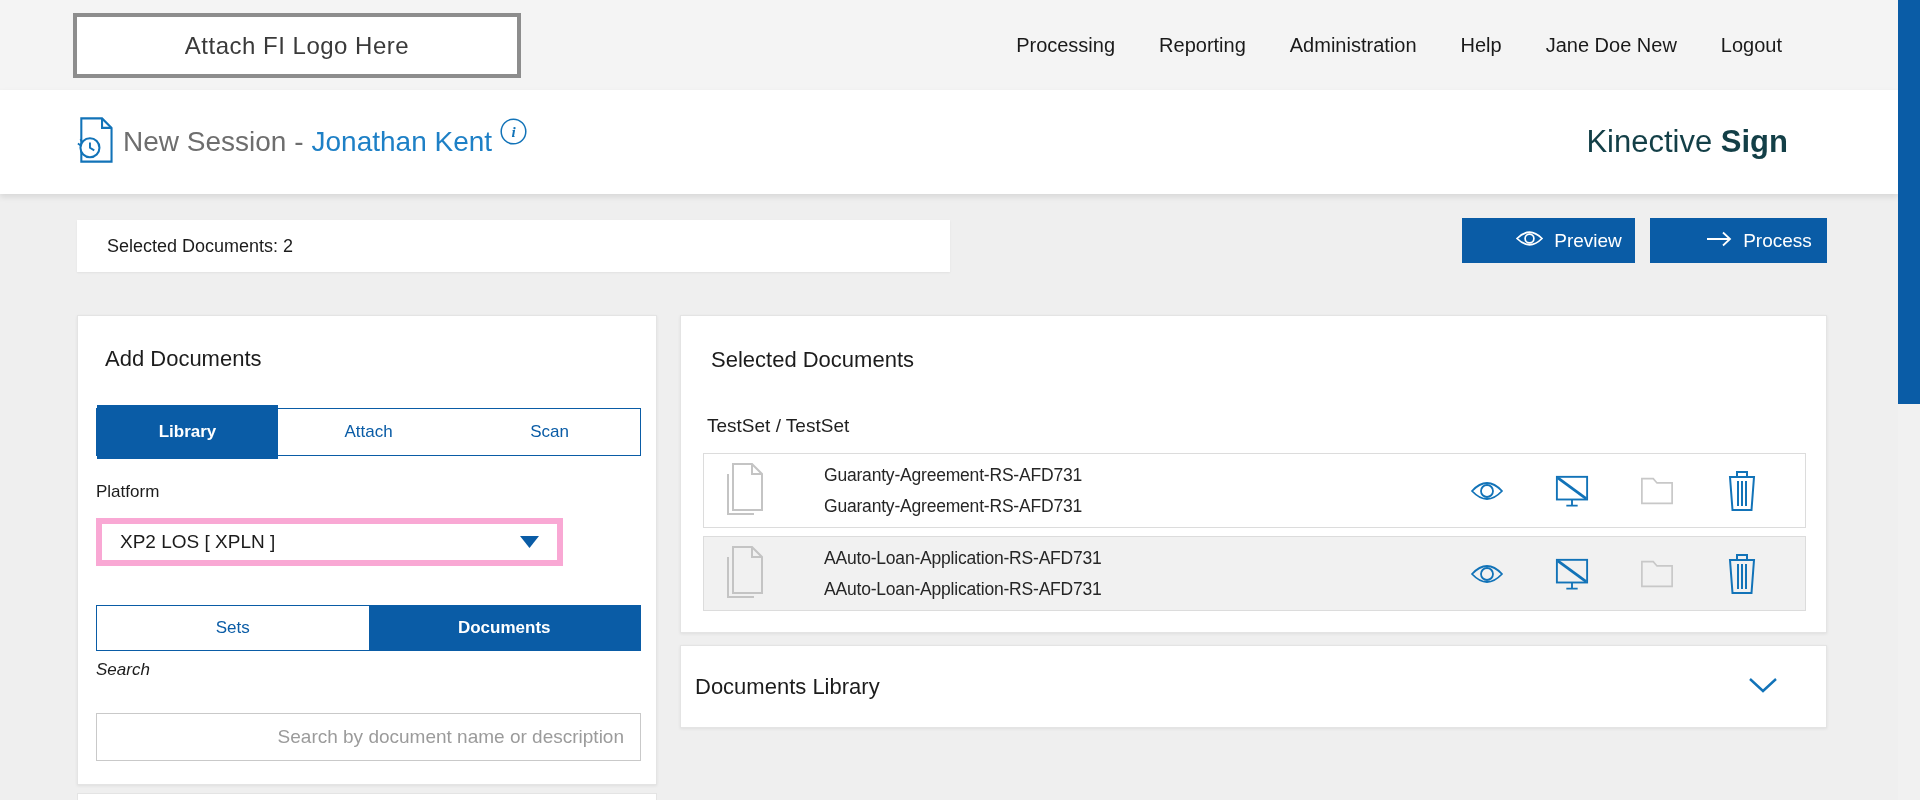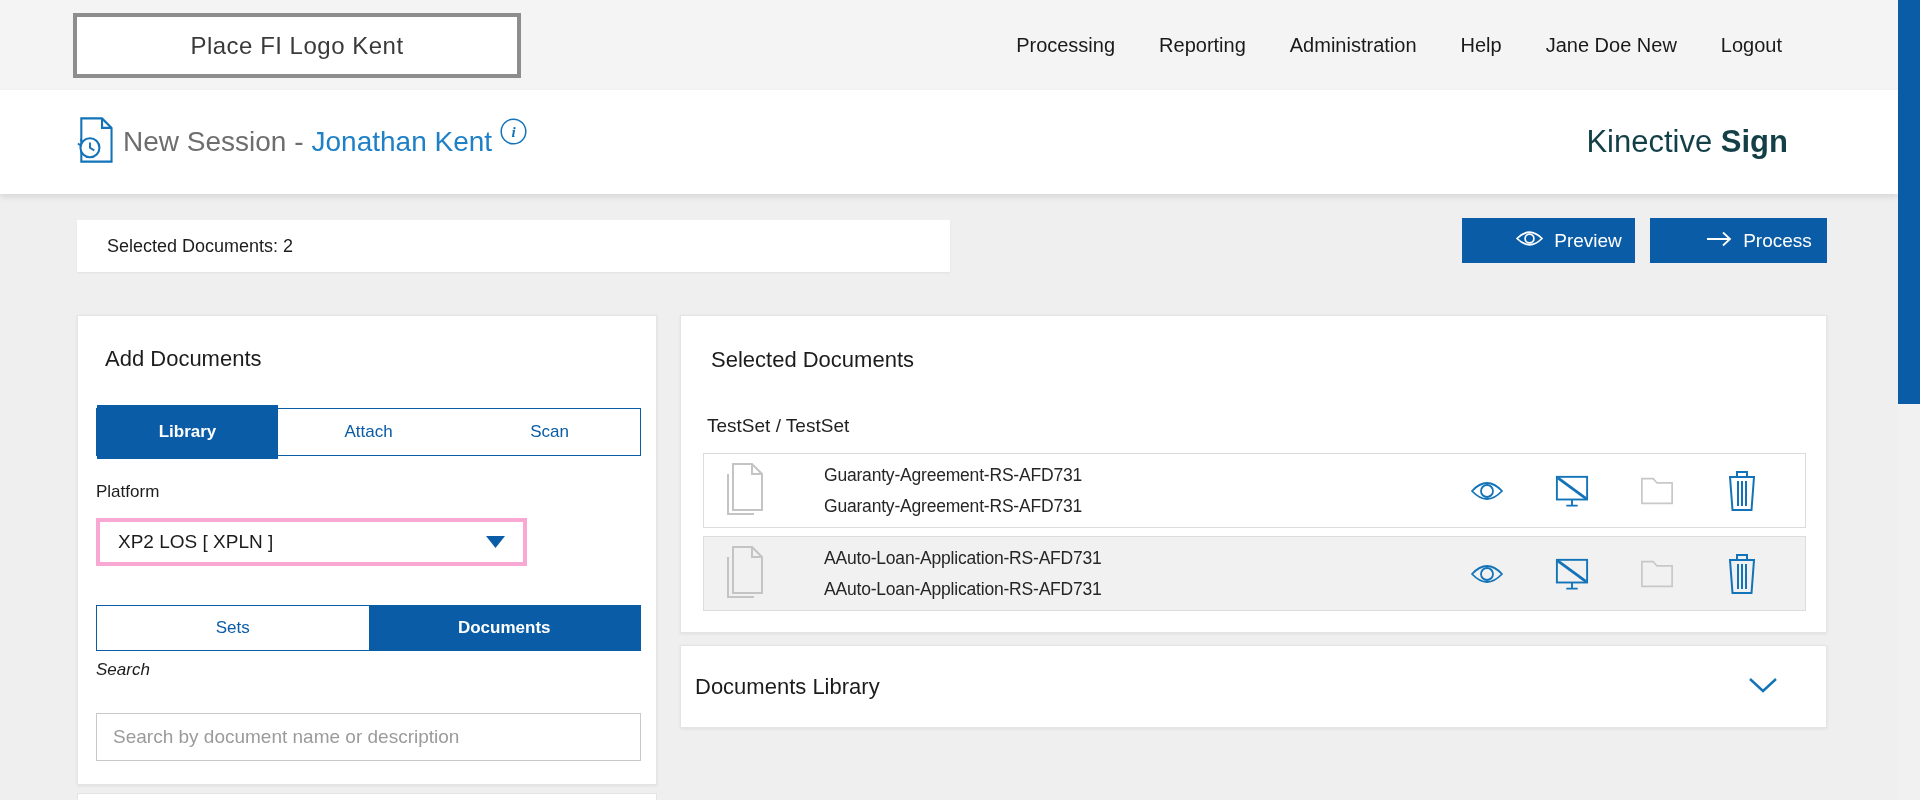--- a/index.html
+++ b/index.html
@@ -41,30 +41,30 @@
 
   
   .card-add { left:77px; top:315px; width:580px; height:470px; }
   .card-add .card-title { position:absolute; left:27px; top:30px; }
   .tabstrip { position:absolute; left:18px; top:92px; width:545px; height:48px;
               border:1px solid #0a5ca6; display:flex; background:#fff; }
   .tab { flex:1; display:flex; align-items:center; justify-content:center; font-size:17px;
          color:#0a5ca6; cursor:pointer; }
   .tab.active { background:#0a5ca6; color:#fff; font-weight:bold; margin:-4px 0; }
   .field-label { position:absolute; left:18px; font-size:17px; color:#1c1c1c; }
-  .dropdown { position:absolute; left:18px; top:202px; width:431px; height:48px; border:4px solid #f9a8d4;
+  .dropdown { position:absolute; left:18px; top:202px; width:467px; height:48px; border:6px solid #f9a8d4;
               display:flex; align-items:center; padding:0 18px; font-size:19px; color:#1b1b1b; cursor:pointer; }
   .dropdown .spacer { flex:1; }
   .toggle { position:absolute; left:18px; top:289px; width:545px; height:46px; border:1px solid #0a5ca6;
             display:flex; background:#fff; }
   .toggle-half { flex:1; display:flex; align-items:center; justify-content:center; font-size:17px;
                  color:#0a5ca6; cursor:pointer; }
   .toggle-half.active { background:#0a5ca6; color:#fff; font-weight:bold; }
   .search-input { position:absolute; left:18px; top:397px; width:545px; height:48px; border:1px solid #c9c9c9;
-                  padding:0 16px; font-size:19px; color:#1b1b1b; font-family:"Liberation Sans", sans-serif; }
+                  padding:0 16px; font-size:19px; color:#1b1b1b; font-family:"Liberation Sans", sans-serif;text-align:right; }
   .search-input::placeholder { color:#9b9b9b; }
 
   .partial-card { position:absolute; left:77px; top:793px; width:580px; height:7px; background:#fff;
                   border:1px solid #e4e4e4; border-bottom:none; }
 
   
   .card-selected { left:680px; top:315px; width:1147px; height:318px; }
   .card-selected .card-title { position:absolute; left:30px; top:31px; }
   .set-path { position:absolute; left:26px; top:99px; font-size:19px; color:#1f1f1f; }
   .doc-row { position:absolute; left:22px; width:1103px; height:75px; border:1px solid #dcdcdc;
@@ -85,21 +85,21 @@
 
   
   .scroll-track { position:absolute; left:1898px; top:0; width:22px; height:800px; background:#f1f1f1; }
   .scroll-thumb { position:absolute; left:0; top:0; width:22px; height:404px; background:#0a5ca6; cursor:grab; }
 </style>
 </head>
 <body>
 
 <div class="topbar">
   <div class="logo-box">
-    <span>Place FI Logo Kent</span>
+    <span>Attach FI Logo Here</span>
   </div>
   <div class="nav-links">
     <span class="nav-item">Processing</span>
     <span class="nav-item">Reporting</span>
     <span class="nav-item">Administration</span>
     <span class="nav-item">Help</span>
     <span class="nav-item">Jane Doe New</span>
     <span class="nav-item">Logout</span>
   </div>
 </div>

